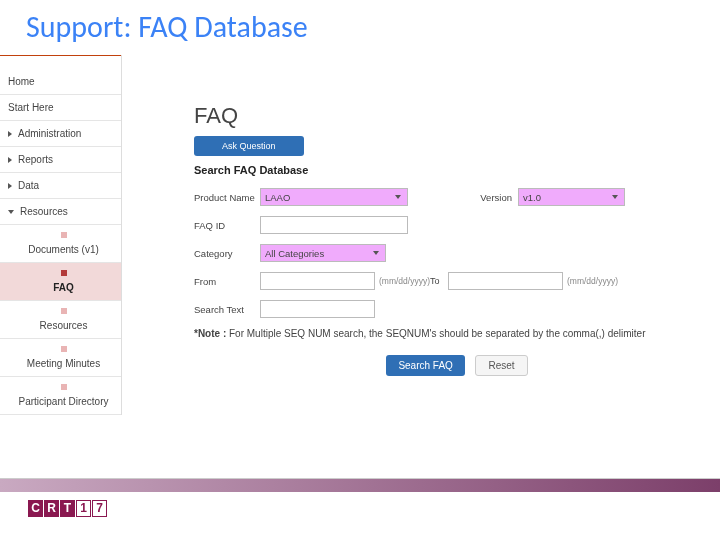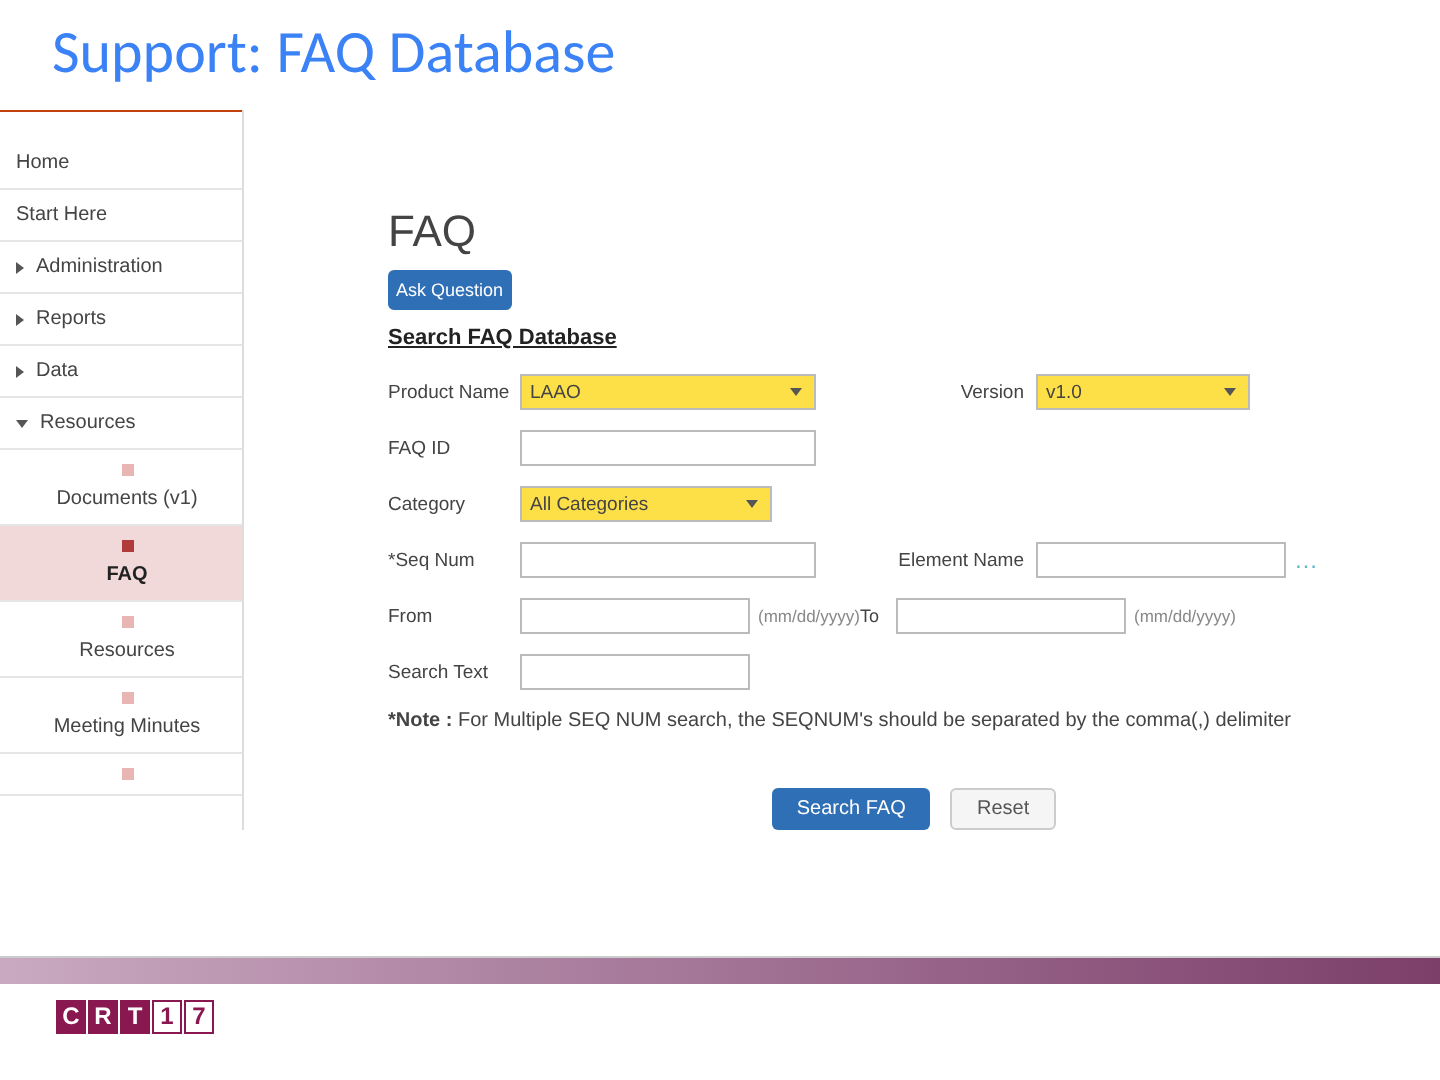--- a/index.html
+++ b/index.html
@@ -10,34 +10,34 @@
   .nav-item { padding: 7px 8px; border-bottom: 1px solid #e5e5e5; cursor: pointer; display: flex; align-items: center; gap: 6px; background: #fff; }
   .nav-item.first { border-top: 1px solid #c2410c; padding-top:20px;}
   .arrow-r { display: inline-block; width: 0; height: 0; border-top: 3px solid transparent; border-bottom: 3px solid transparent; border-left: 4px solid #555; }
   .arrow-d { display: inline-block; width: 0; height: 0; border-left: 3px solid transparent; border-right: 3px solid transparent; border-top: 4px solid #555; }
   .sub-item { padding: 7px 8px 7px 14px; border-bottom: 1px solid #e5e5e5; display: flex; align-items: center; gap: 6px; cursor: pointer; background: #fff; flex-direction: column; }
   .sq { width: 6px; height: 6px; background: #e9b4b4; display: inline-block; }
   .sq.dark { background: #b33a3a; }
   .sub-item.active { background: #f2d9d9; font-weight: bold; color: #222; }
   .main { flex: 1; padding: 48px 0 0 72px; }
   .faq-head { font-size: 22px; color: #444; margin-bottom:6px; }
-  .ask-btn { background: #2f6fb5; color: #fff; border: none; border-radius: 3px; font-size: 9px; padding: 5px 4px; cursor: pointer; margin-bottom:8px;}
-  .search-h { font-size: 11px; font-weight: bold; color: #222; margin-bottom:12px;text-decoration:underline;}
+  .ask-btn { background: #2f6fb5; color: #fff; border: none; border-radius: 3px; font-size: 9px; padding: 5px 28px; cursor: pointer; margin-bottom:8px;}
+  .search-h { font-size: 11px; font-weight: bold; color: #222; margin-bottom:12px;}
   .form-grid { font-size: 9.5px; color: #444; }
   .row { display: flex; align-items: center; margin-bottom: 10px; }
   .lbl { width: 66px; }
   .lbl2 { width: 72px; text-align:right; padding-right:6px;}
   input.txt { border: 1px solid #bbb; height: 18px; font-size: 9.5px; padding: 0 3px; background:#fff;}
-  .sel { border: 1px solid #bbb; height: 18px; font-size: 9.5px; background: #fde047; display: flex; align-items: center; justify-content: space-between; padding: 0 4px; }
+  .sel { border: 1px solid #bbb; height: 18px; font-size: 9.5px; background: #f0abfc; display: flex; align-items: center; justify-content: space-between; padding: 0 4px; }
   .dd { width: 10px; height: 10px; display: flex; align-items: center; justify-content: center; }
   .dd::after { content: ""; width:0;height:0;border-left:3px solid transparent;border-right:3px solid transparent;border-top:4px solid #555;}
   .hint { font-size: 8.5px; color: #888; }
   .dots { color: #5fb8c9; font-size: 12px; letter-spacing: 1px; cursor:pointer; padding-left:4px;}
   .note { font-size: 10px; color: #444; margin-top: 6px;}
-  .btns { text-align: center; margin-top: 28px; }
+  .btns { text-align: center; margin-top: 16px; }
   .search-btn { background: #2f6fb5; color: #fff; border: none; border-radius: 3px; font-size: 10px; padding: 5px 12px; cursor: pointer; }
   .reset-btn { background: #f5f5f5; color: #555; border: 1px solid #ccc; border-radius: 3px; font-size: 10px; padding: 4px 12px; cursor: pointer; margin-left: 8px;}
   .footer { position: absolute; bottom: 16px; left: 0; right: 0; height: 46px; }
   .grad { height: 14px; background: linear-gradient(to right, #c9a9c1, #7c3f6a); border-top:1px solid #ccc;}
   .foot-bar { height: 32px; display:flex; align-items:center; padding-left: 28px; }
   .logo { display:flex; align-items:center; gap:1px; }
   .lbox { width:15px; height:17px; background:#8a1850; color:#fff; font-weight:bold; font-size:12px; display:flex;align-items:center;justify-content:center; font-family: Arial; }
   .lbox.inv { background:#fff; color:#8a1850; border:1.5px solid #8a1850; }
 </style>
 </head>
@@ -80,20 +80,21 @@
     <div class="sub-item">
         <span class="sq"></span>
         <span>Resources</span>
       </div>
     <div class="sub-item">
         <span class="sq"></span>
         <span>Meeting Minutes</span>
       </div>
     <div class="sub-item">
         <span class="sq"></span>
+        <span>Participant Directory</span>
       </div>
   </div>
 
   <div class="main">
     <div class="faq-head">FAQ</div>
     <button class="ask-btn">Ask Question</button>
     <div class="search-h">Search FAQ Database</div>
 
     <div class="form-grid">
       <div class="row">
@@ -111,27 +112,20 @@
       <div class="row">
         <div class="lbl">FAQ ID</div>
         <input class="txt" style="width: 148px;">
       </div>
       <div class="row">
         <div class="lbl">Category</div>
         <div class="sel" style="width:126px">
             <span>All Categories</span>
             <span class="dd"></span>
           </div>
-      </div>
-      <div class="row">
-        <div class="lbl">*Seq Num</div>
-        <input class="txt" style="width: 148px;">
-        <div class="lbl2" style="width:110px">Element Name</div>
-        <input class="txt" style="width: 125px;">
-        <span class="dots">…</span>
       </div>
       <div class="row">
         <div class="lbl">From</div>
         <input class="txt" style="width: 115px;">
         <span class="hint" style="padding-left:4px">(mm/dd/yyyy)</span>
         <div style="width:18px; font-size:9px;">To</div>
         <input class="txt" style="width: 115px;">
         <span class="hint" style="padding-left:4px">(mm/dd/yyyy)</span>
       </div>
       <div class="row">

